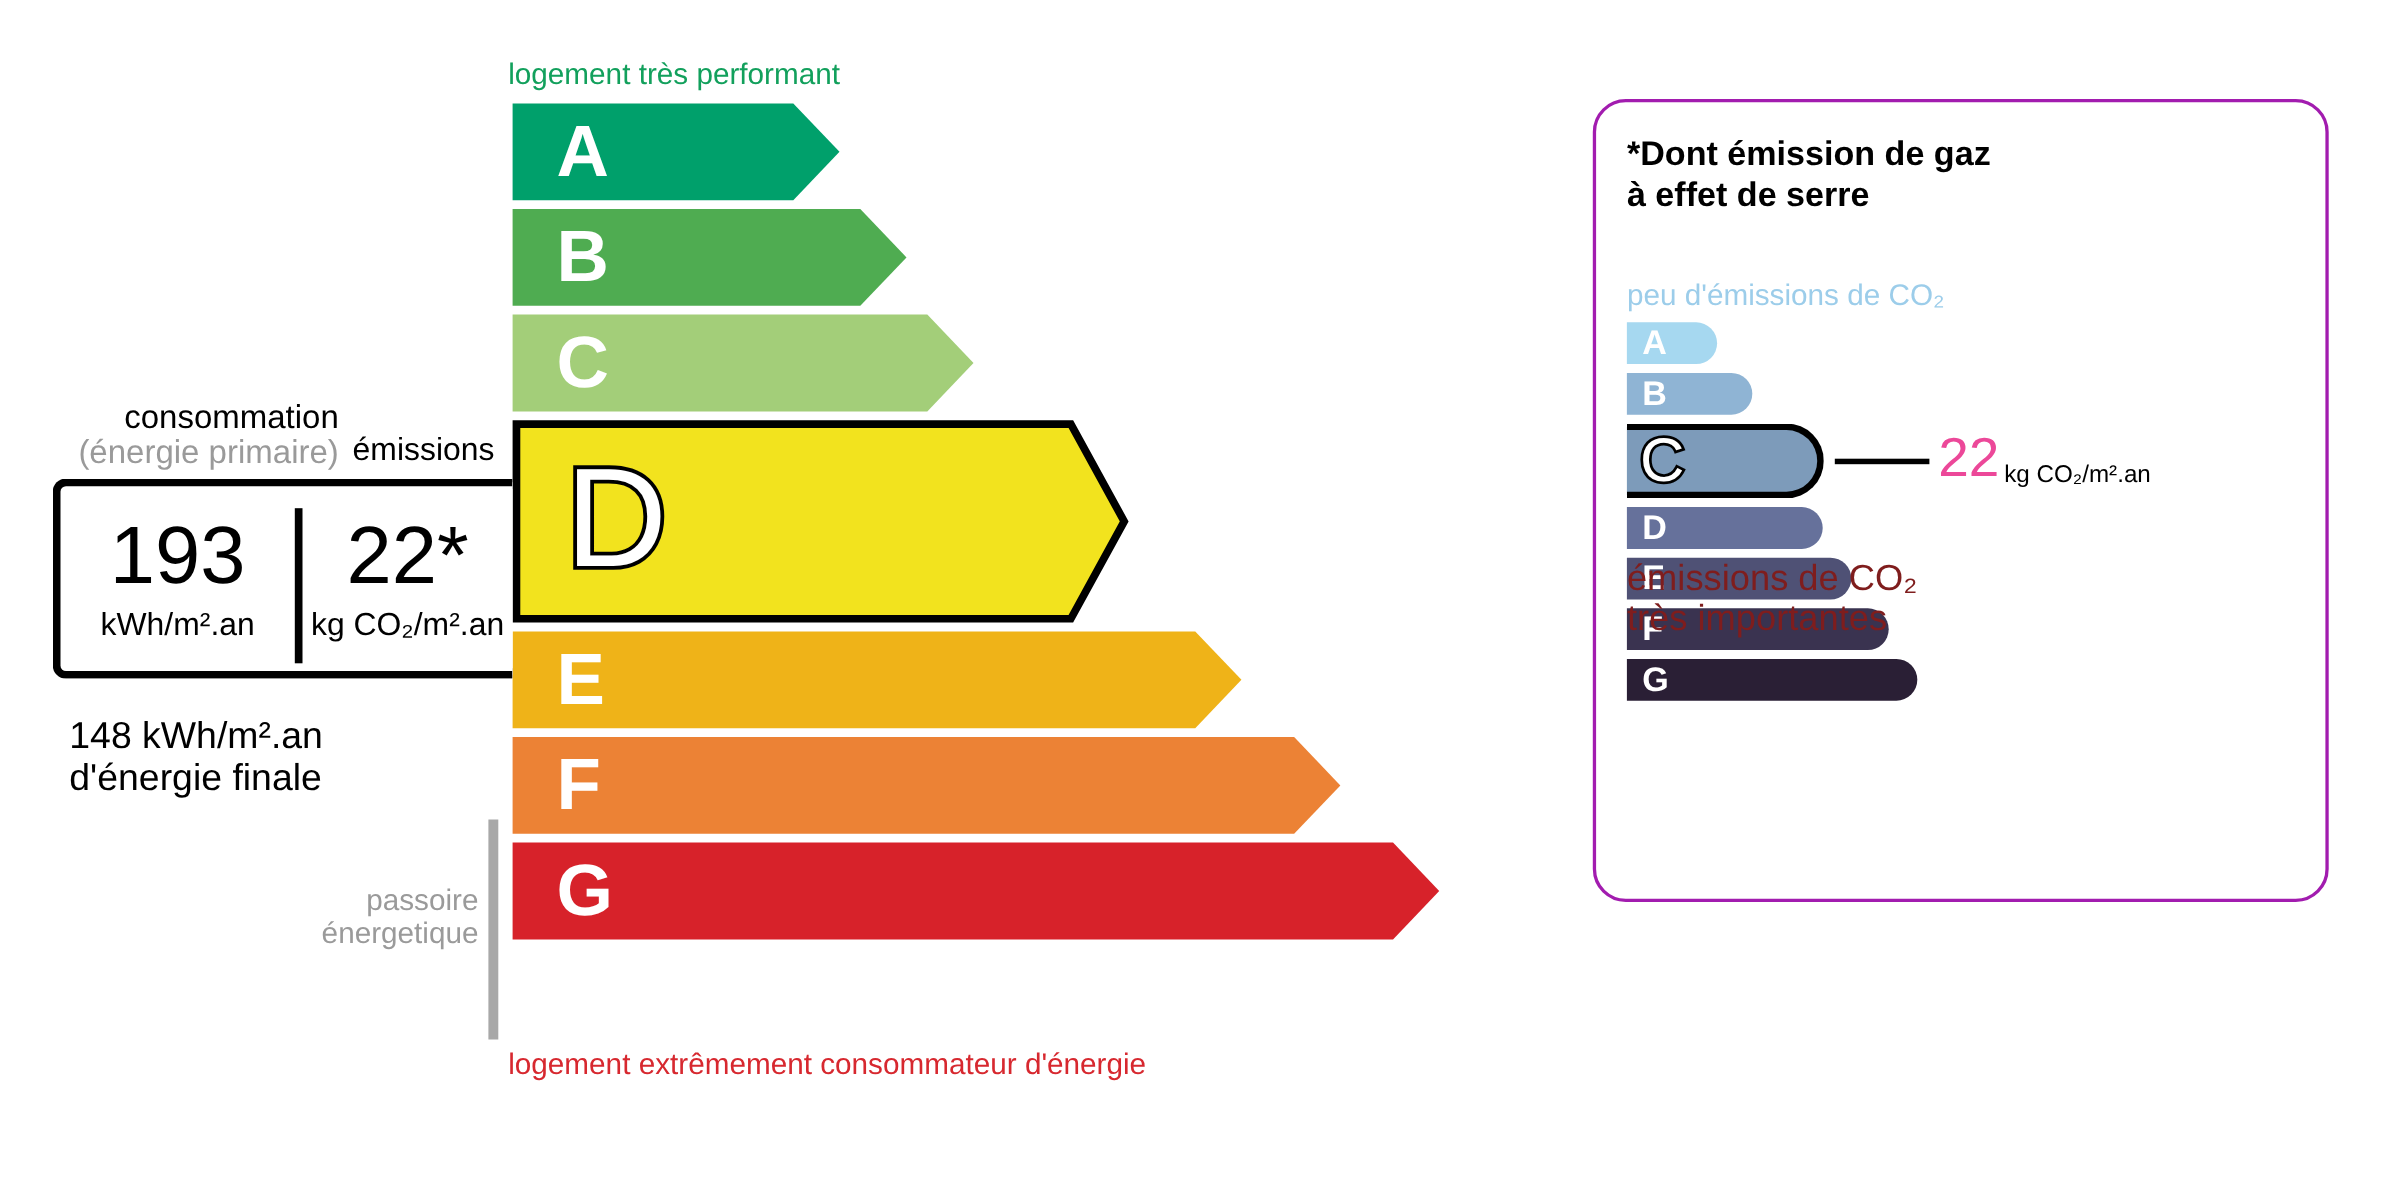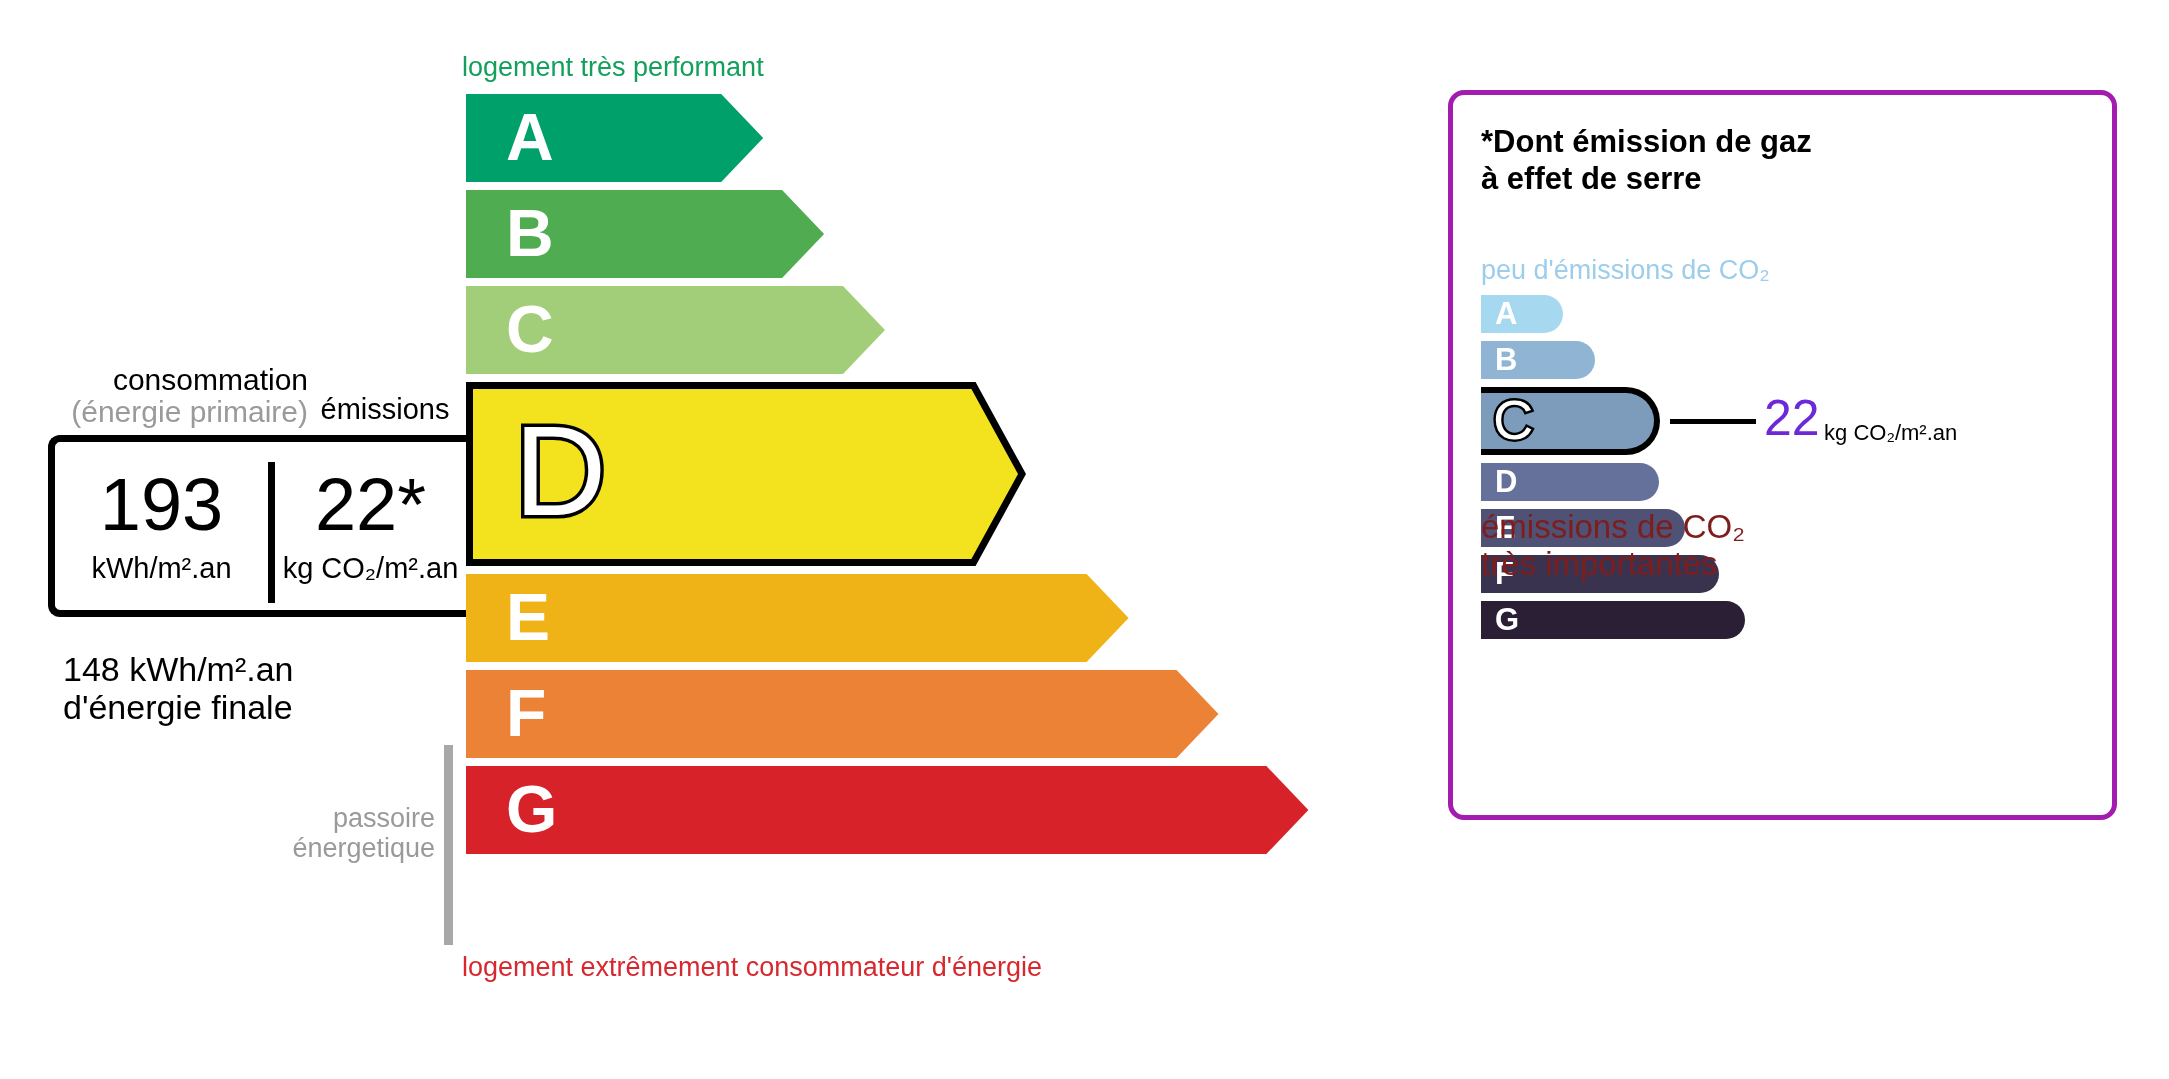--- a/index.html
+++ b/index.html
@@ -80,21 +80,21 @@
     position:absolute;left:190px;top:803px;width:245px;
     font-size:27px;color:#9a9a9a;line-height:1.12;text-align:right;
   }
   .passoire-bar{
     position:absolute;left:444px;top:745px;width:9px;height:200px;background:#a8a8a8;
   }
 
   
   .co2panel{
     position:absolute;left:1448px;top:90px;width:669px;height:730px;
-    border:5px solid #a21caf;border-radius:16px;background:#fff;
+    border:3px solid #a21caf;border-radius:30px;background:#fff;
     box-sizing:border-box;
   }
   .co2-title{
     position:absolute;left:28px;top:28px;
     font-size:31px;font-weight:bold;color:#000;line-height:1.2;white-space:nowrap;
   }
   .co2-top-caption{
     position:absolute;left:28px;top:160px;
     font-size:27px;color:#9ccdea;white-space:nowrap;
   }
@@ -111,21 +111,21 @@
   .cbar.active{
     height:68px;border:6px solid #000;border-left:none;
     border-radius:0 36px 36px 0;box-sizing:border-box;
   }
   .cbar.active .cglyph{
     left:12px;font-size:56px;font-weight:normal;color:#fff;
     -webkit-text-stroke:5px #000;paint-order:stroke fill;
   }
   .leader{position:absolute;height:5px;background:#000;}
   .co2-value{
-    position:absolute;font-size:50px;color:#6d28d9;line-height:1;white-space:nowrap;
+    position:absolute;font-size:50px;color:#ec4899;line-height:1;white-space:nowrap;
   }
   .co2-unit{
     position:absolute;font-size:22px;color:#000;line-height:1;white-space:nowrap;
   }
 </style>
 </head>
 <body>
 
 <div class="root">
 

